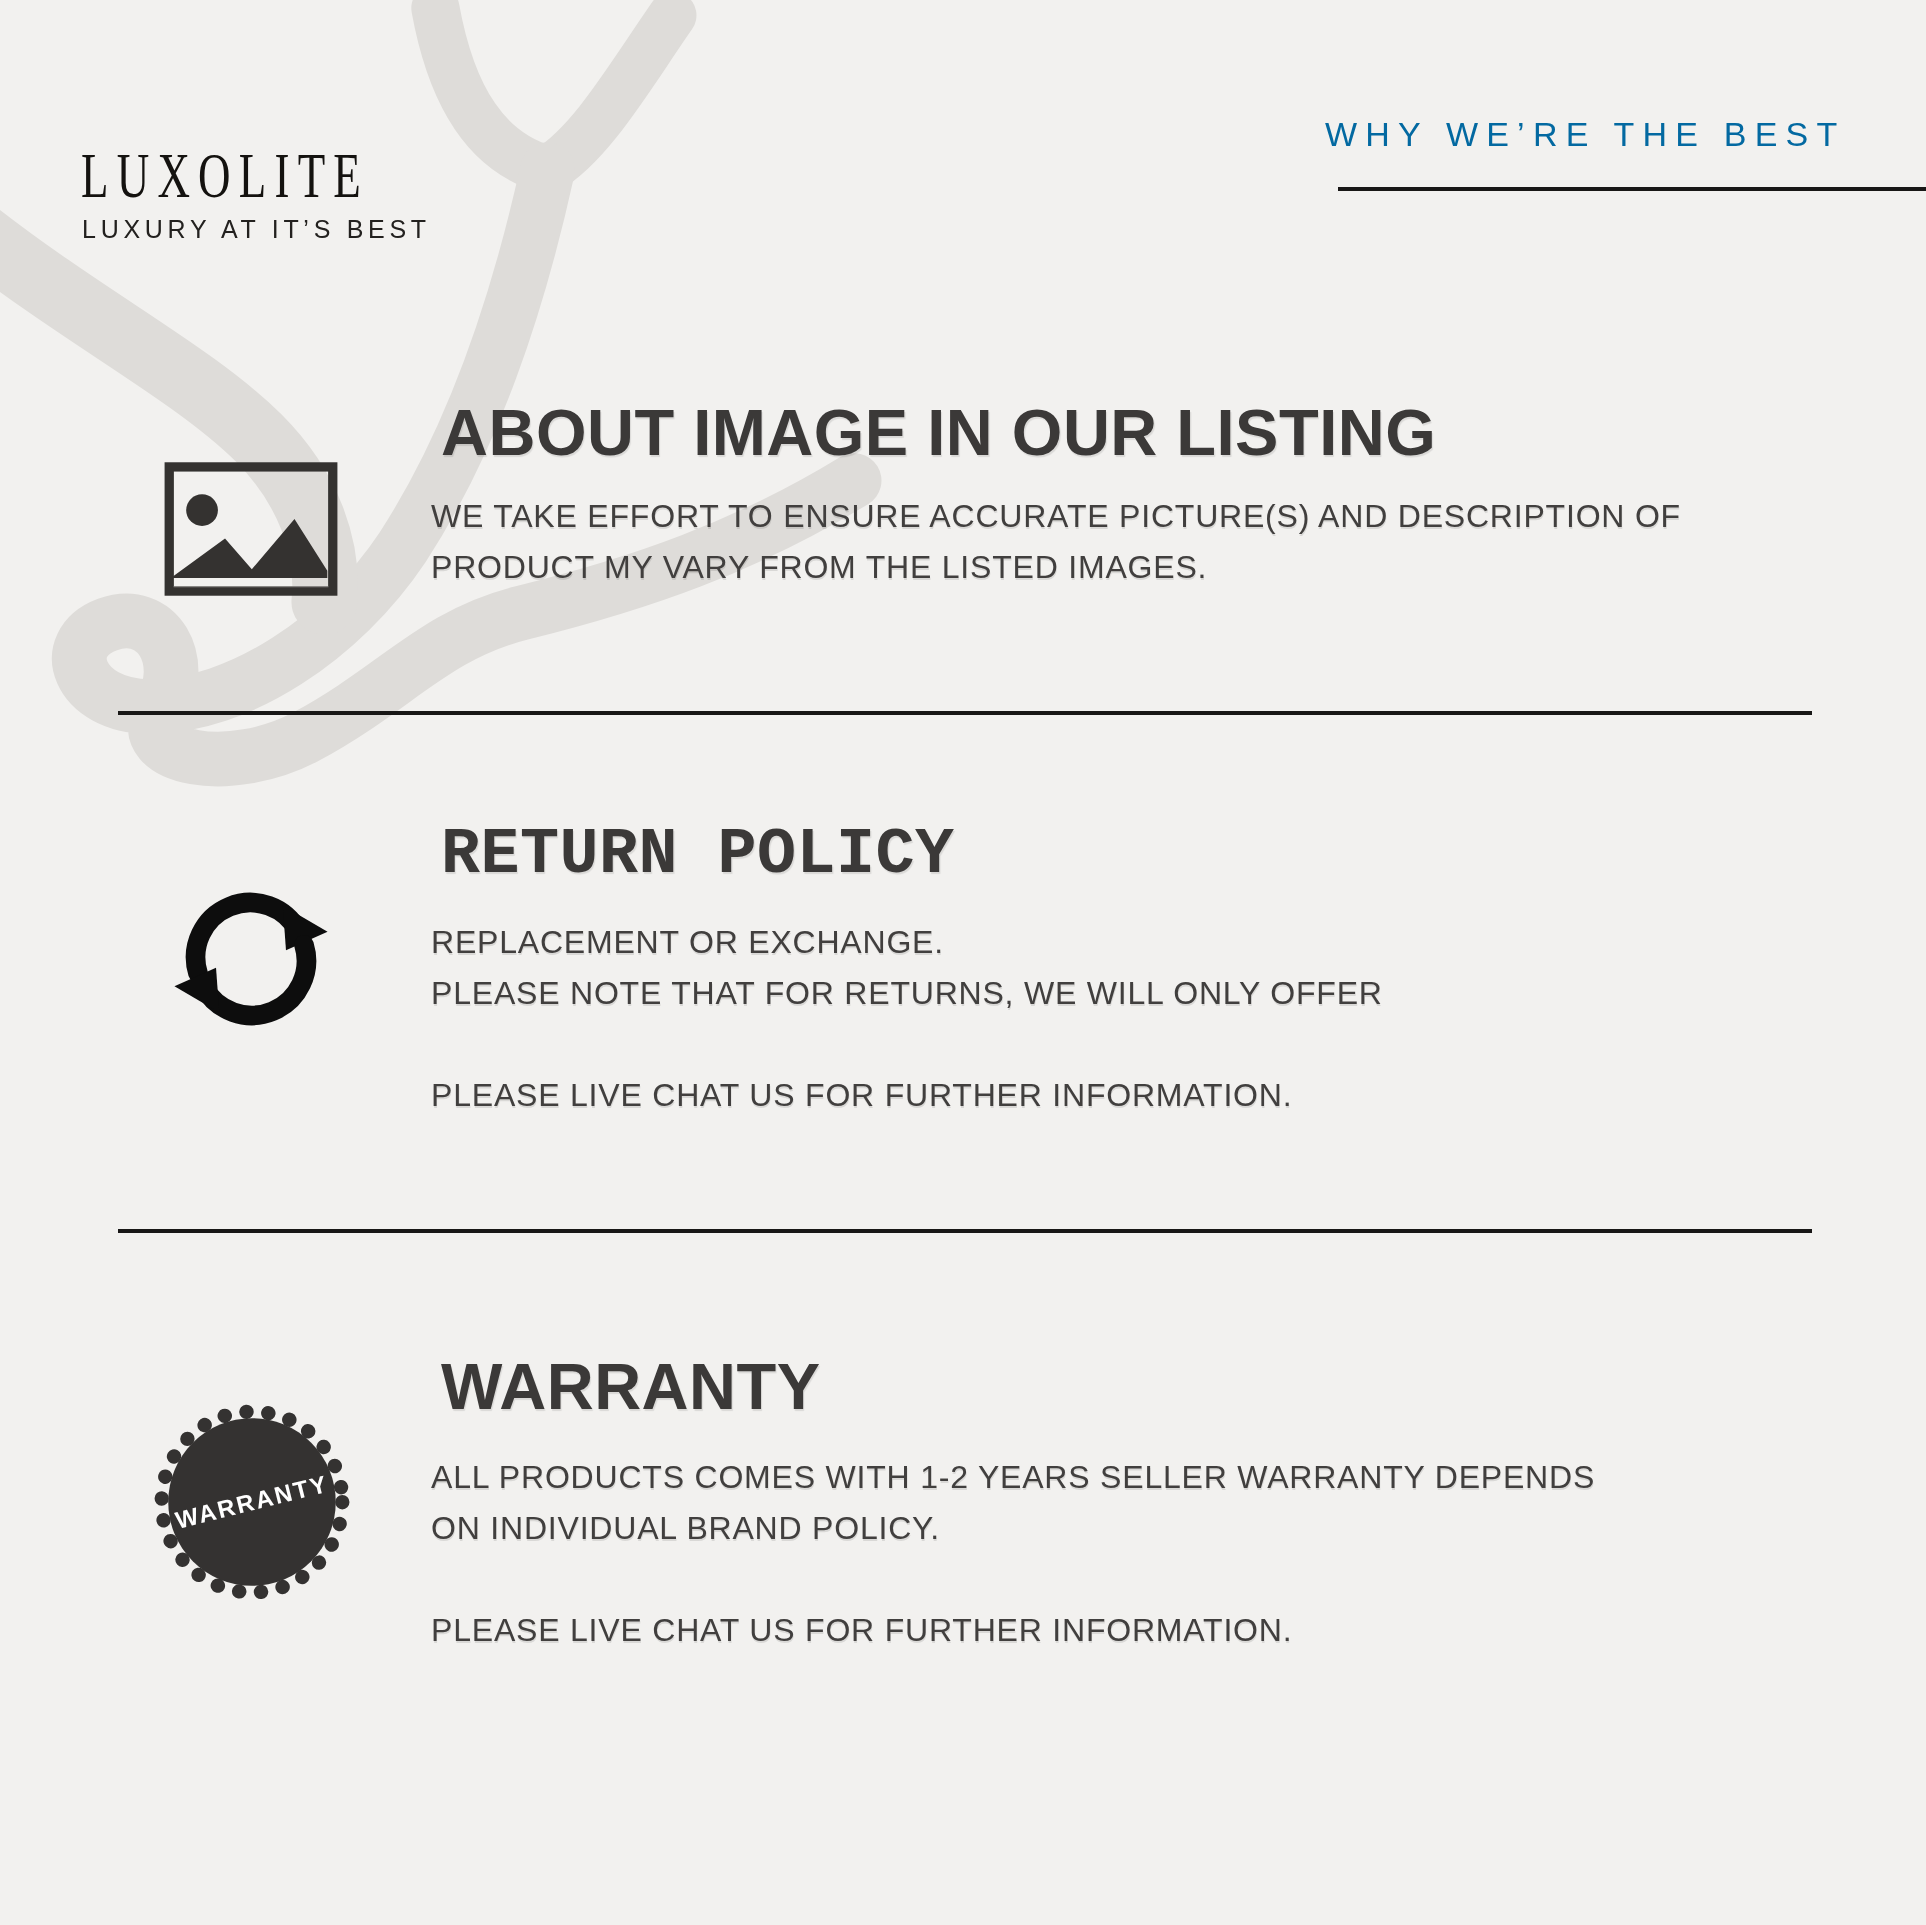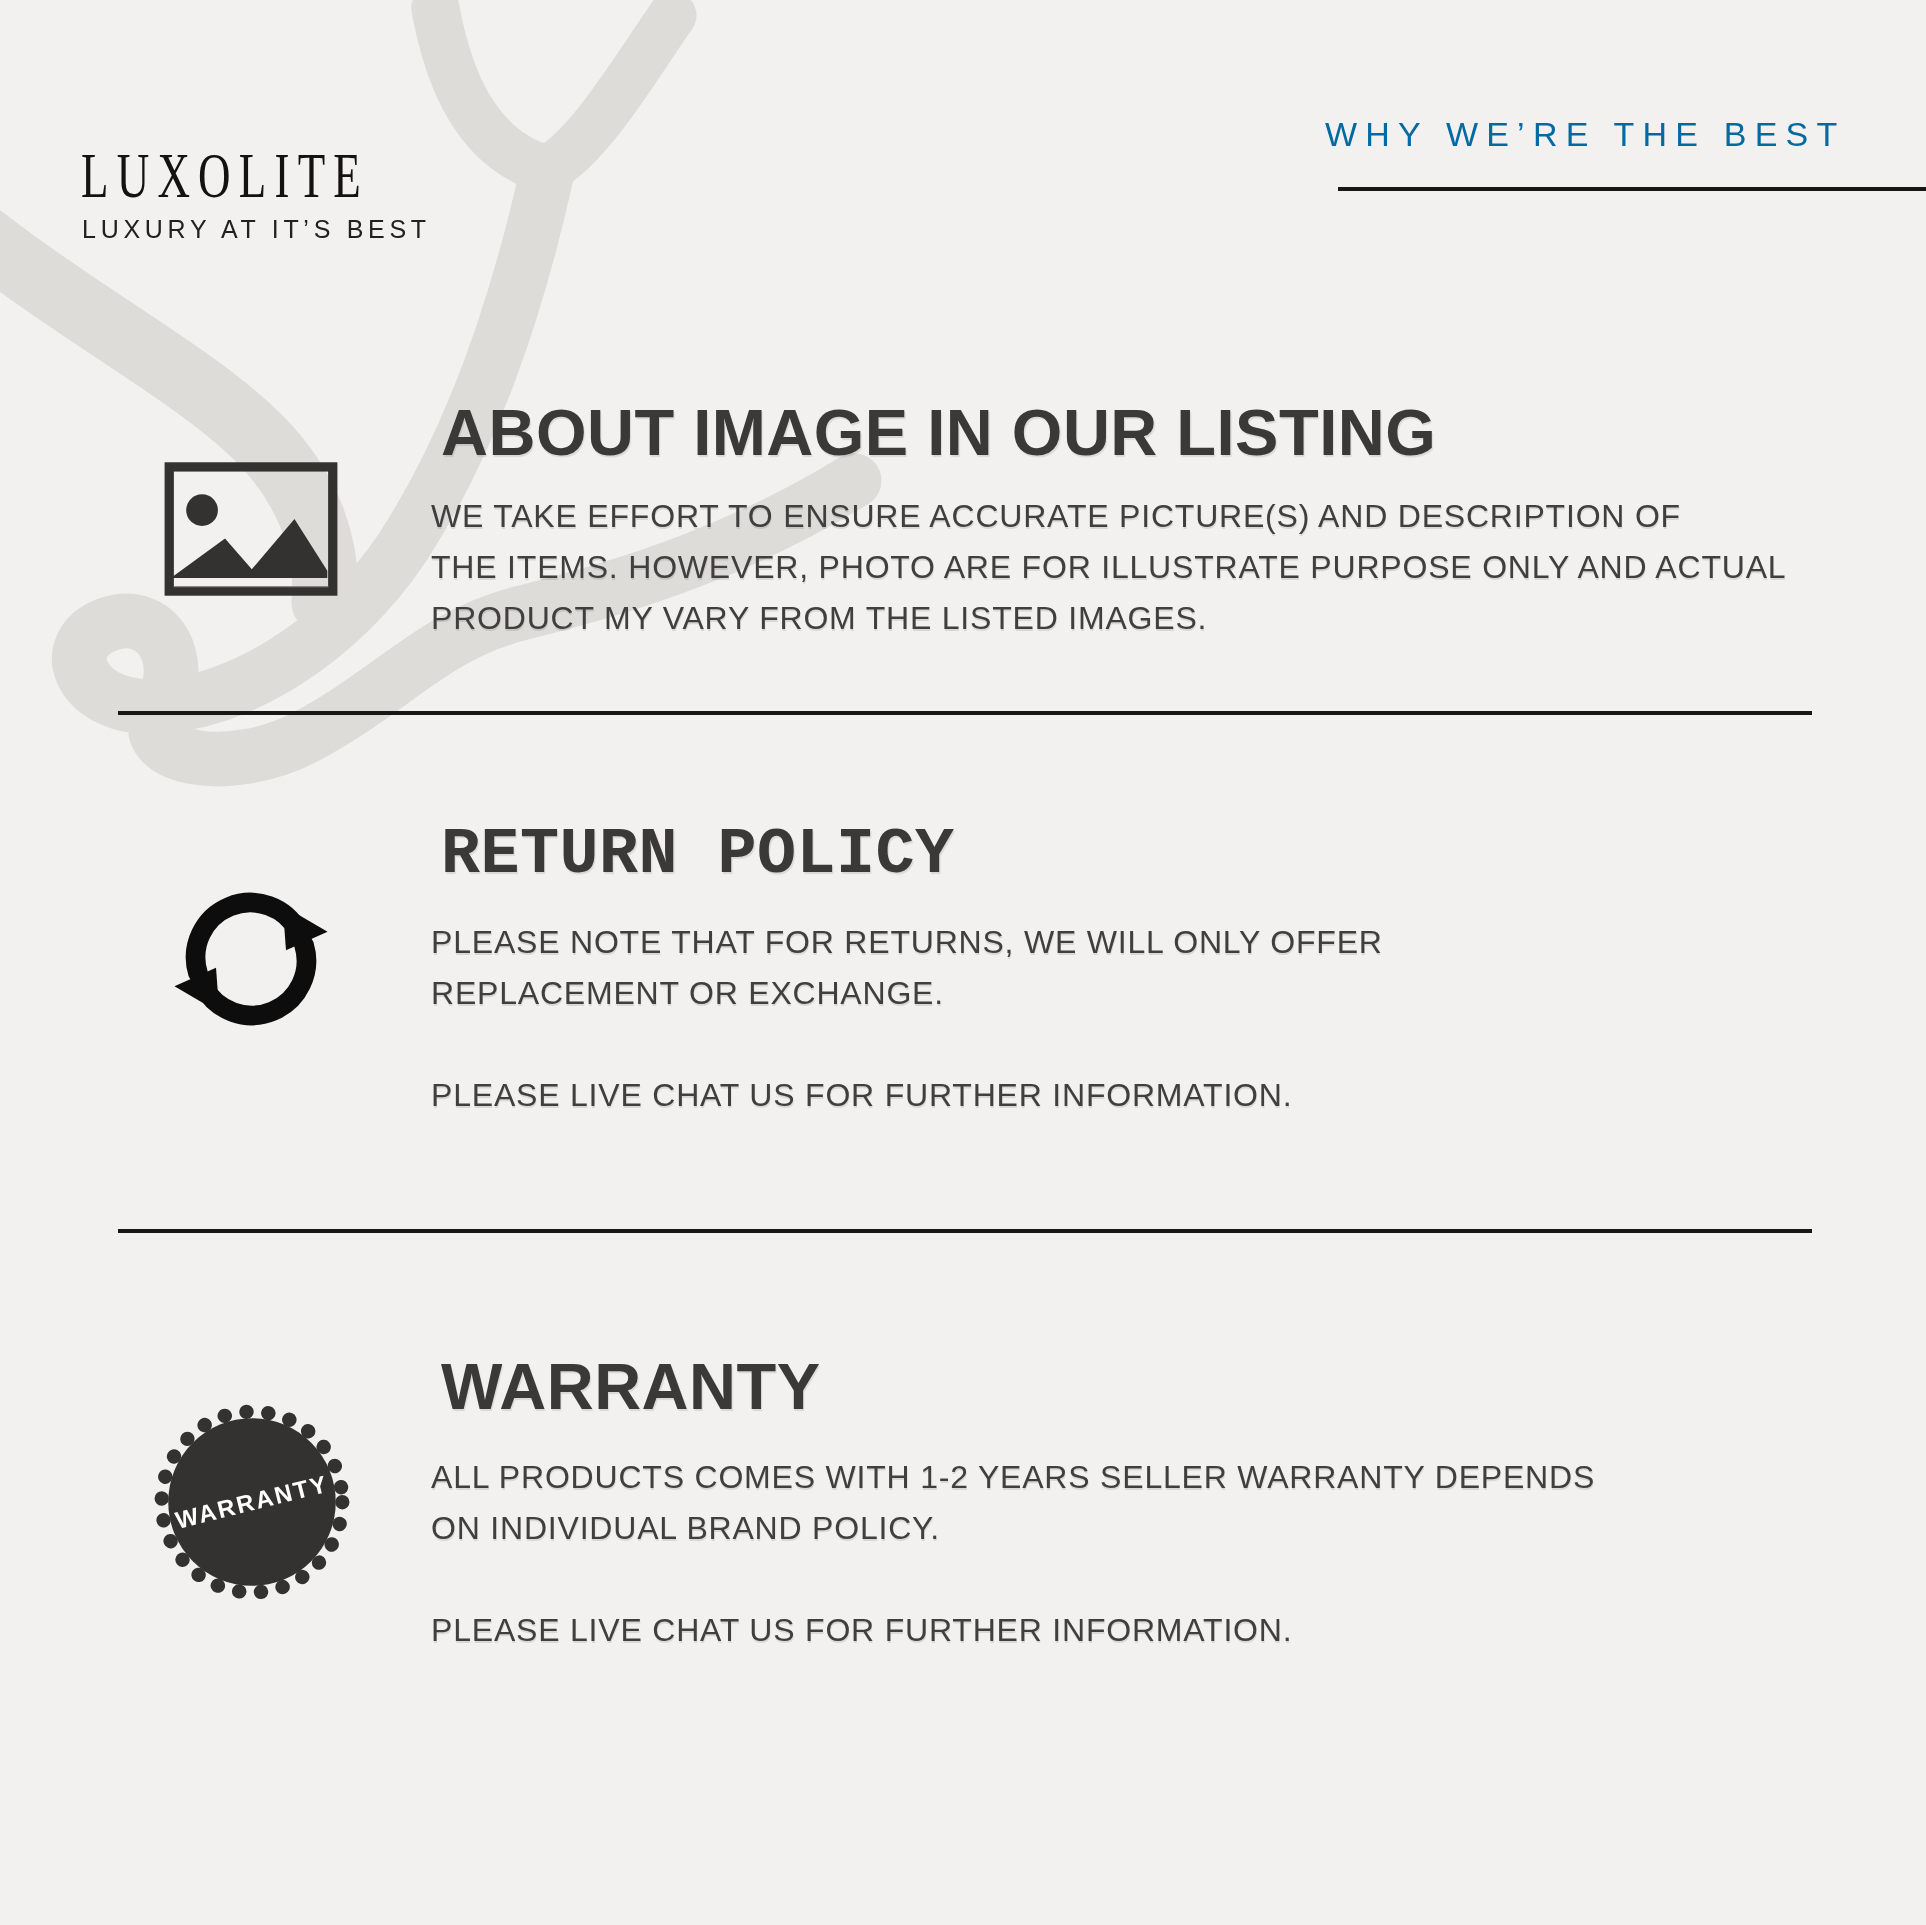--- a/index.html
+++ b/index.html
@@ -100,39 +100,38 @@
     <svg class="img-icon" width="174" height="134" viewBox="0 0 317 245" aria-hidden="true">
       <rect class="frame" x="9" y="9" width="299" height="227"></rect>
       <circle cx="69" cy="88" r="29"></circle>
       <path d="M15 210 L111 140 L160 196 L238 104 L298 199 L298 212 L15 212 Z"></path>
       <line class="baseline" x1="17" y1="228" x2="300" y2="228"></line>
     </svg>
   </div>
   <div class="section-title" style="top:400px;">ABOUT IMAGE IN OUR LISTING</div>
   <div class="section-body" style="top:491px;">
     <div class="bline">WE TAKE EFFORT TO ENSURE ACCURATE PICTURE(S) AND DESCRIPTION OF</div>
-    <div class="bline">THE ITEMS. HOWEVER, PHOTO ARE FOR ILLUSTRATE PURPOSE ONLY AND ACTUAL</div>
     <div class="bline">PRODUCT MY VARY FROM THE LISTED IMAGES.</div>
   </div>
 
   <div class="divider" style="top:711px;"></div>
 
   <div class="icon-wrap" style="left:169px;top:877px;">
     <svg class="refresh-icon" width="164" height="164" viewBox="0 0 300 300" aria-hidden="true">
       <g id="rg">
         <path d="M 53 176 A 100 100 0 0 1 237 100"></path>
         <polygon points="208,52 214,134 290,100"></polygon>
       </g>
       <use href="#rg" transform="rotate(180 150 150)"></use>
     </svg>
   </div>
   <div class="section-title" style="top:823px;font-family:Liberation Mono, monospace;">RETURN POLICY</div>
   <div class="section-body" style="top:917px;">
+    <div class="bline">REPLACEMENT OR EXCHANGE.</div>
     <div class="bline">PLEASE NOTE THAT FOR RETURNS, WE WILL ONLY OFFER</div>
-    <div class="bline">REPLACEMENT OR EXCHANGE.</div>
     <div class="bline spacer"></div>
     <div class="bline">PLEASE LIVE CHAT US FOR FURTHER INFORMATION.</div>
   </div>
 
   <div class="divider" style="top:1229px;"></div>
 
   <div class="icon-wrap" style="left:154px;top:1404px;">
     <svg width="196" height="196" viewBox="0 0 358 358" aria-hidden="true">
       <circle class="badge-edge" cx="179" cy="179" r="165"></circle>
       <circle class="badge-base" cx="179" cy="179" r="153"></circle>

